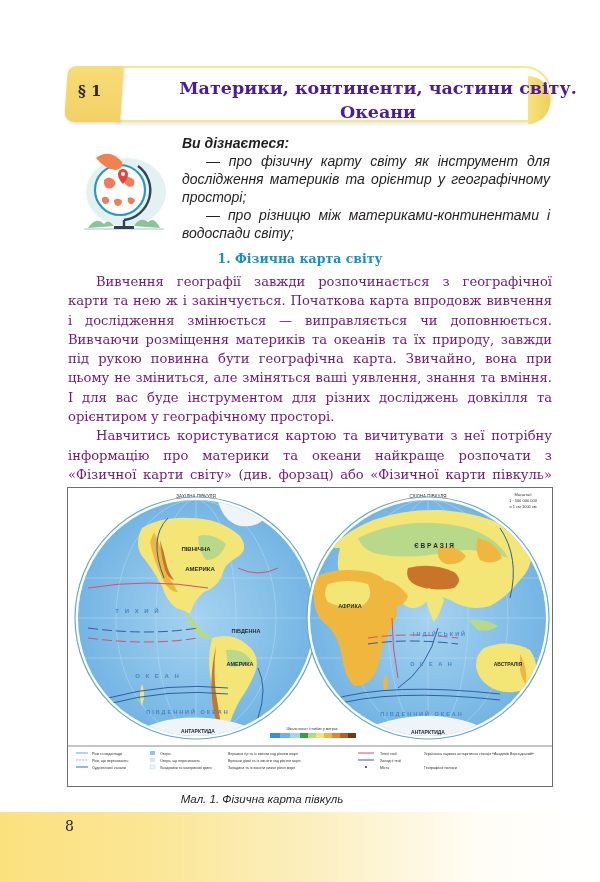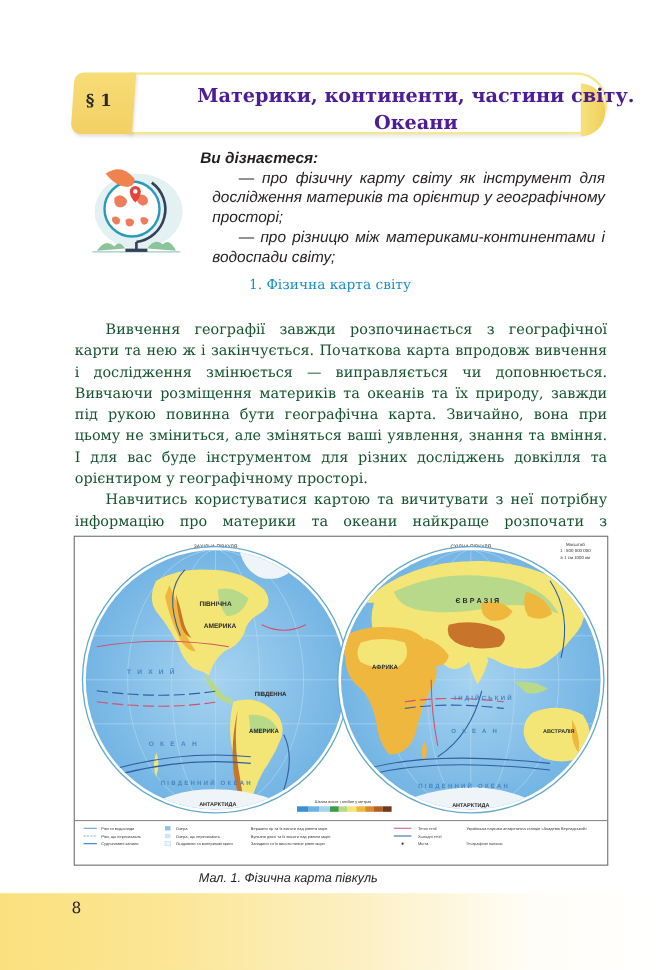--- a/index.html
+++ b/index.html
@@ -43,32 +43,32 @@
   
   .globe {
     position: absolute; left: 78px; top: 146px; width: 90px; height: 90px;
   }
   .learn {
     position: absolute; left: 182px; top: 134px; width: 368px;
     font-family: "Liberation Sans", sans-serif; font-style: italic; font-size: 14px;
     line-height: 18px; color: #231f20; text-align: justify;
   }
   .learn-heading { font-weight: bold; display: block; }
-  .learn-item { display: block; text-indent: 24px; margin-left: 11px; }
+  .learn-item { display: block; text-indent: 24px; }
 
   .section-heading {
     position: absolute; left: 0; width: 600px; top: 251px; text-align: center;
-    font-family: "DejaVu Serif", serif; font-weight: normal; font-size: 12.5px; color: #1a8fc4;
+    font-family: "DejaVu Serif", serif; font-weight: bold; font-size: 12.5px; color: #1a8fc4;
   }
 
   
   .body-text {
     position: absolute; left: 68px; top: 272px; width: 484px;
     font-family: "DejaVu Serif", serif; font-size: 13.1px; line-height: 19.3px;
-    text-align: justify; color: #14532d; margin-top: 19px;
+    text-align: justify; color: #701a75;
   }
   .body-text p { text-indent: 28px; }
 
   
   .figure {
     position: absolute; left: 67px; top: 487px; width: 486px; height: 300px;
     border: 1.5px solid #6d6e71; background: #ffffff; overflow: hidden;
   }
   .figure svg { position: absolute; left: 0; top: 0; }
   .map-label { font-family: "Liberation Sans", sans-serif; font-weight: bold; fill: #2a2a2a; }

